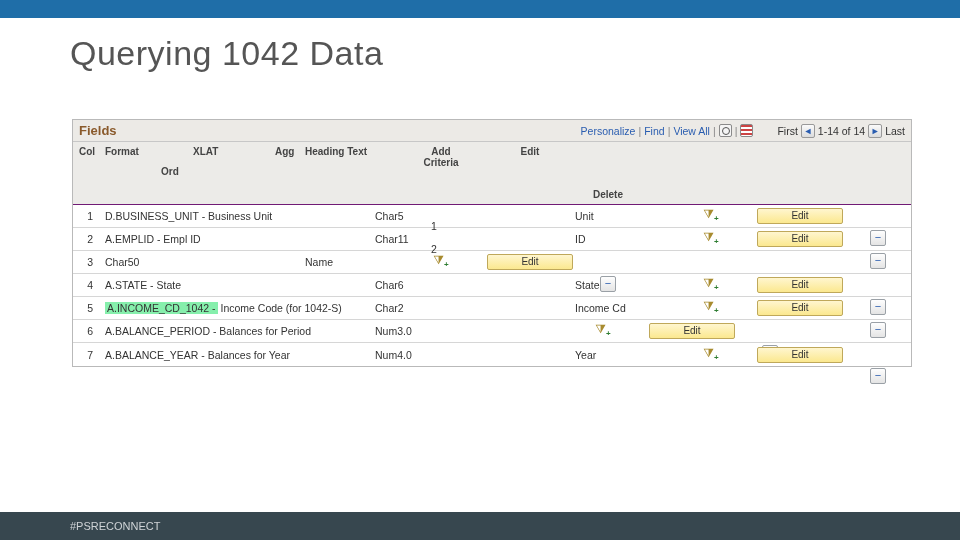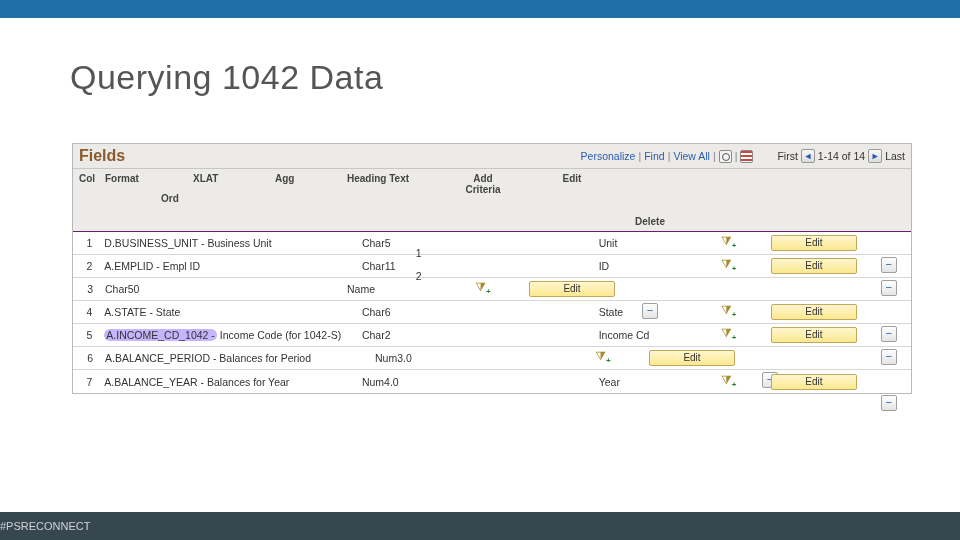--- a/index.html
+++ b/index.html
@@ -1,48 +1,48 @@
 <!DOCTYPE html>
 <html><head>
 <meta charset="utf-8">
 <style>
   * { box-sizing: border-box; }
   html, body { margin:0; padding:0; width:960px; height:540px; font-family: Arial, Helvetica, sans-serif; background:#fff; }
   .topbar { width:100%; height:18px; background:#1f6ea8; }
-  .title { font-size:34px; color:#555; font-weight:400; margin:40px 0 0 70px; letter-spacing:0.5px; }
+  .title { font-size:34px; color:#555; font-weight:400; margin:16px 0 0 70px; letter-spacing:0.5px; }
   .table-wrap { margin:46px 48px 0 72px; border:1px solid #b9b9b9; font-size:10.5px; color:#333; }
   .hdr1 { display:flex; justify-content:space-between; align-items:center; background:#eceae6; border-bottom:1px solid #c7c7c7; padding:3px 6px; }
-  .hdr1-left { color:#8a5a2b; font-weight:bold; font-size:16px; }
+  .hdr1-left { color:#8a5a2b; font-weight:bold; font-size:13px; }
   .hdr1-right { display:flex; align-items:center; gap:3px; color:#333; }
   .hdr1-right .lnk { color:#2a5db0; cursor:pointer; }
   .hdr1-right .sep { color:#888; }
   .ico { display:inline-block; width:13px; height:13px; border:1px solid #8a8a8a; background:#f5f5f5; border-radius:2px; vertical-align:middle; position:relative; }
   .ico.zoom::after { content:""; position:absolute; width:6px; height:6px; border:1px solid #555; border-radius:50%; left:2px; top:2px; }
   .ico.grid { background: repeating-linear-gradient(#c44,#c44 2px,#fff 2px,#fff 4px); }
   .arrow-btn { display:inline-block; width:14px; height:14px; border:1px solid #999; background:linear-gradient(#fafafa,#dcdcdc); border-radius:2px; color:#2a5db0; text-align:center; line-height:12px; font-size:9px; cursor:pointer; }
   .hdr2 { display:flex; background:#ecebe8; border-bottom:1px solid #701a75; font-weight:bold; color:#444; font-size:10px; }
   .cell { padding:4px 6px; }
   .c-col   { width:26px; text-align:right; }
   .c-field { width:270px; }
   .c-fmt   { width:56px; }
   .c-ord   { width:32px;margin-top:20px; }
   .c-xlat  { width:38px; }
   .c-agg   { width:30px;margin-left:44px; }
-  .c-head  { width:108px;margin-left:42px; }
+  .c-head  { width:108px; }
   .c-addc  { width:68px; text-align:center; }
   .c-edit  { width:110px; text-align:center; }
   .c-del   { width:46px; text-align:center;margin-top:43px; }
   .row { display:flex; border-bottom:1px solid #d6d6d6; align-items:center; height:23px; }
   .row:last-child { border-bottom:none; }
-  .hl { background:#c4b5fd; padding:0 2px;border-radius:6px; }
+  .hl { background:#86efac; padding:0 2px; }
   .funnel { display:inline-block; font-size:12px; line-height:1; color:#a88b2f; cursor:pointer; }
   .funnel .plus { color:#2e7d32; font-size:8px; font-weight:bold; vertical-align:sub; }
   .edit-btn { display:inline-block; width:86px; height:16px; line-height:14px; font-size:10px; text-align:center; border:1px solid #bfa85a; border-radius:2px; background:linear-gradient(#fff6cf,#fbe88f); color:#333; cursor:pointer; }
   .del-btn { display:inline-block; width:16px; height:16px; line-height:12px; font-size:11px; text-align:center; border:1px solid #9aa0a6; background:linear-gradient(#fefefe,#e4e4e4); border-radius:2px; color:#2a5db0; cursor:pointer; }
-  .footer { position:absolute; left:0; bottom:0; width:100%; height:28px; background:#37474f; color:#cfd3d6; font-size:11px; display:flex; align-items:center; }
+  .footer { position:absolute; left:0; bottom:0; width:100%; height:28px; background:#37474f; color:#cfd3d6; font-size:11px; display:flex; align-items:center; padding-left:70px; }
 </style>
 </head>
 <body>
 
 <div class="topbar"></div>
 <div class="title">Querying 1042 Data</div>
 
 <div class="table-wrap">
 
   <div class="hdr1">

